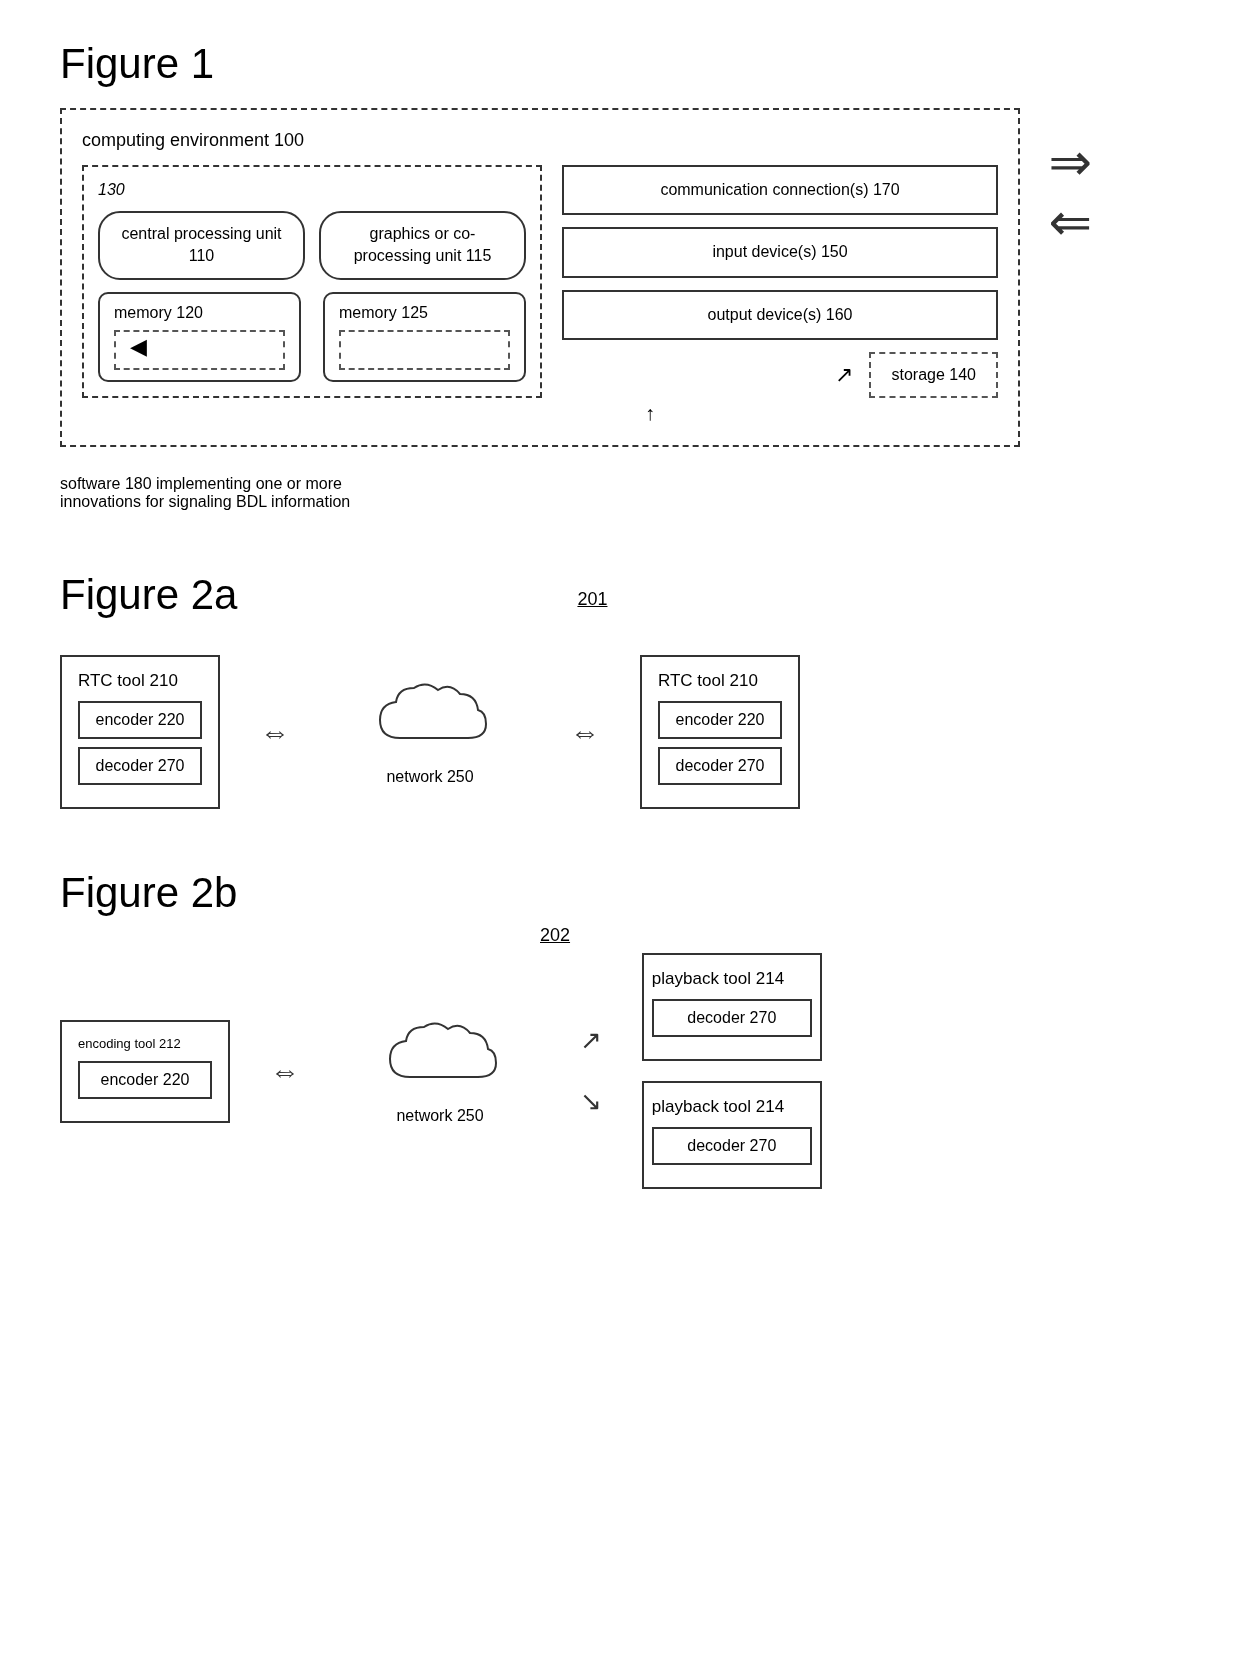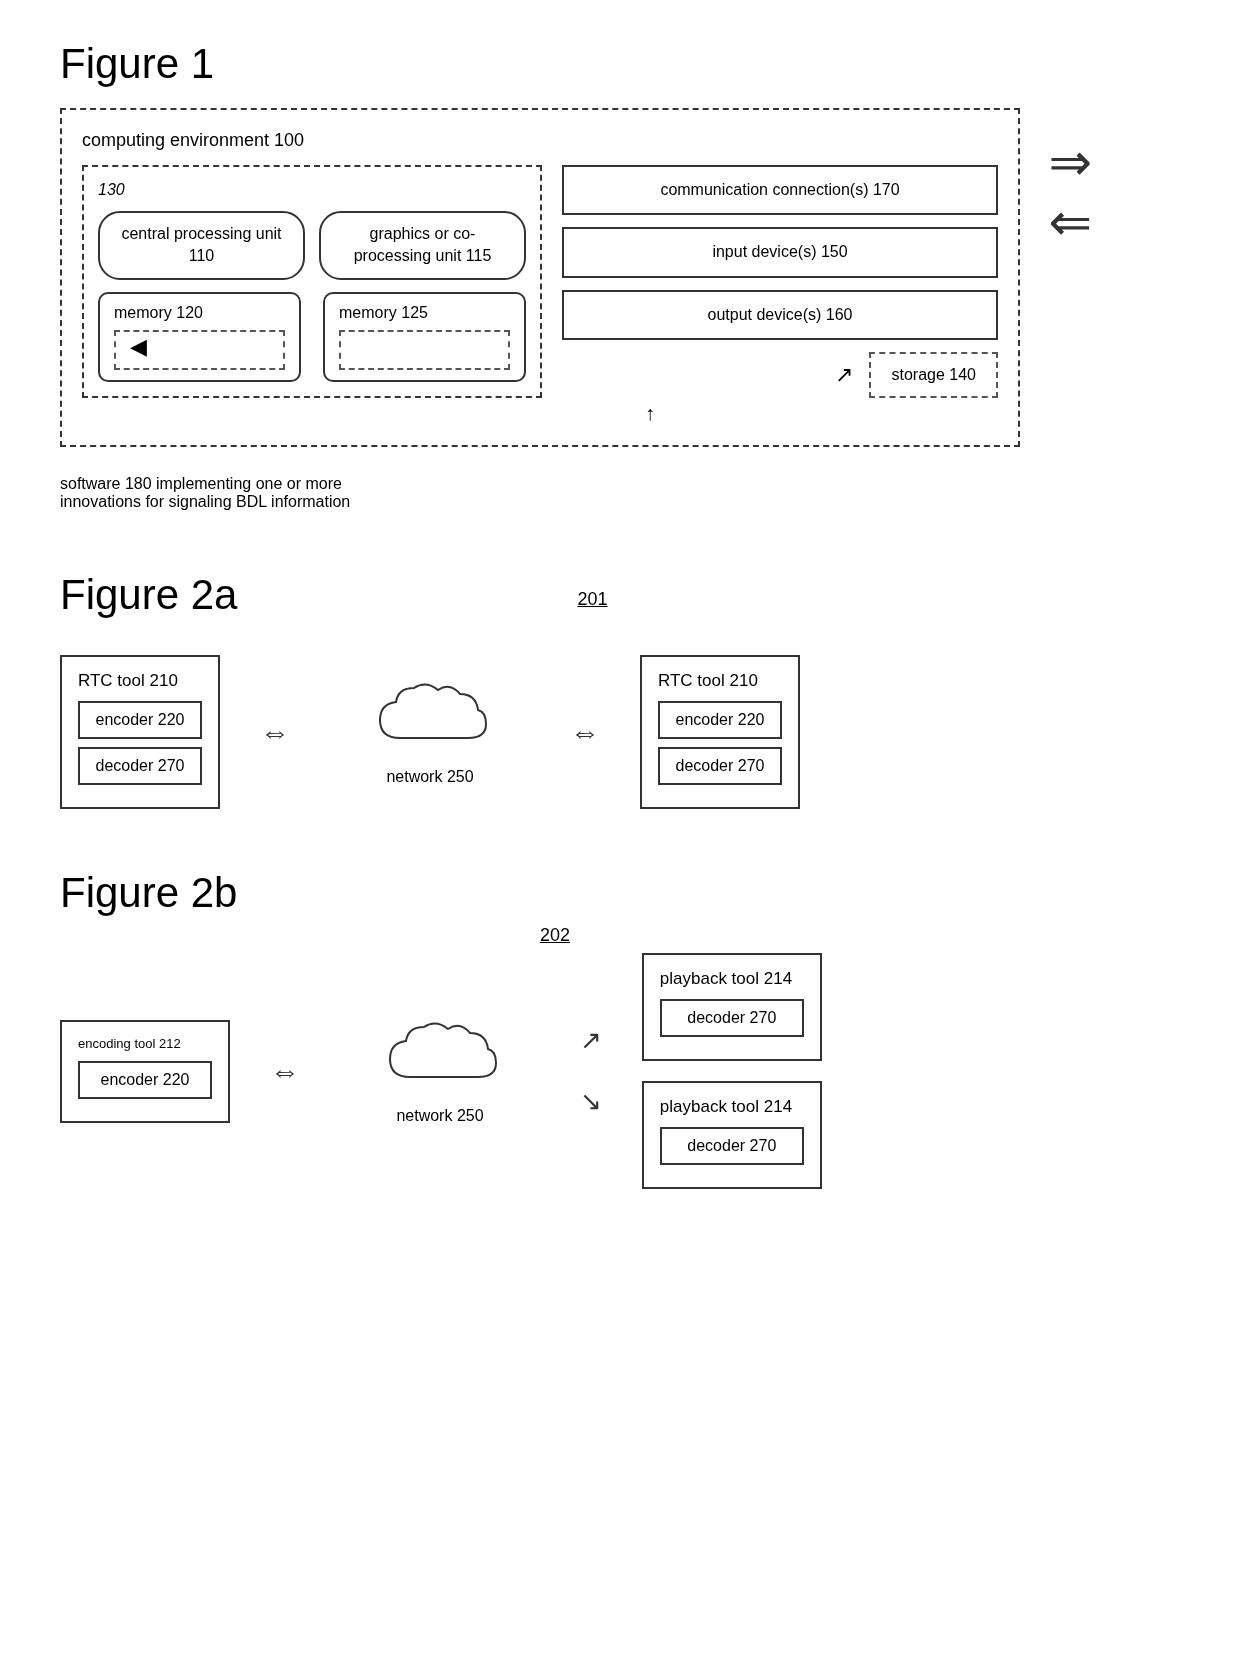--- a/index.html
+++ b/index.html
@@ -185,21 +185,21 @@
     }
 
     .fig2b-right {
       display: flex;
       flex-direction: column;
       gap: 20px;
     }
 
     .playback-box {
       border: 2px solid #333;
-      padding: 14px 16px;
+      padding: 14px 8px;
       min-width: 180px;
     }
 
     .playback-box-title {
       font-size: 17px;
       margin-bottom: 10px;
     }
 
     
     .storage-area {

